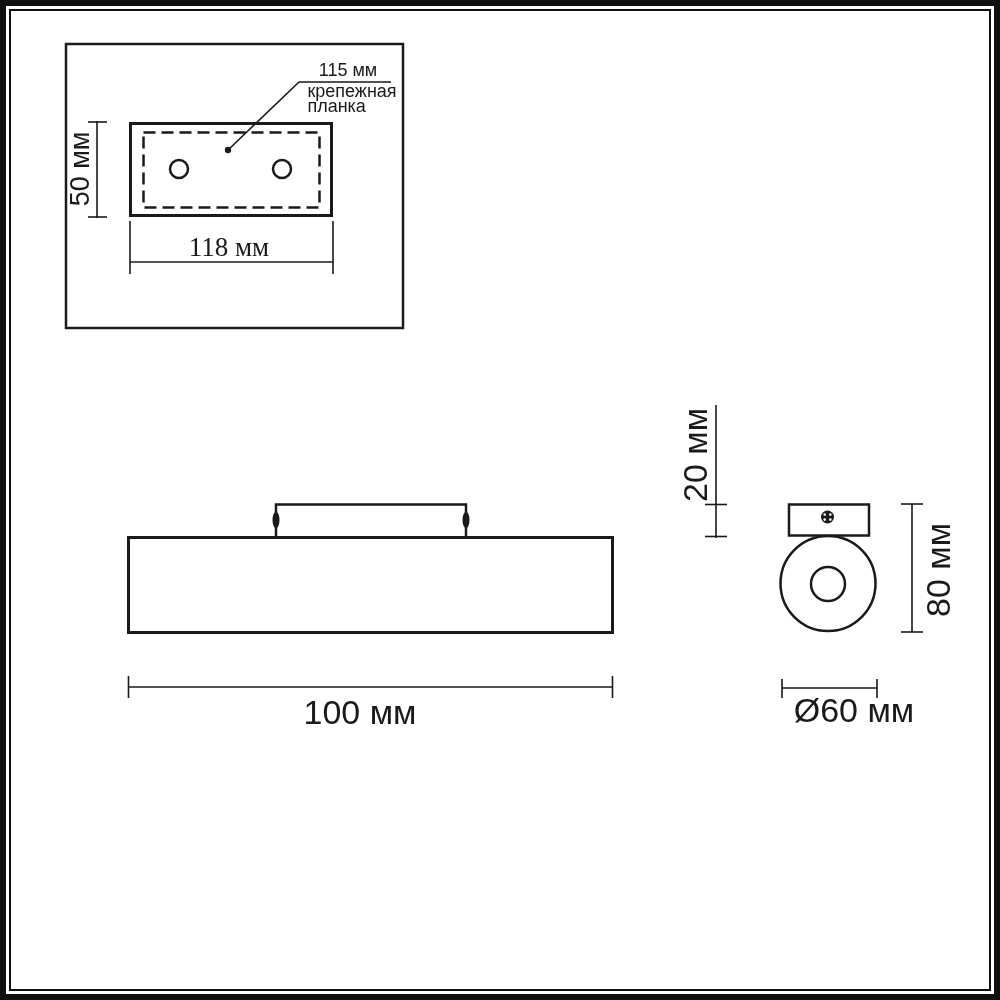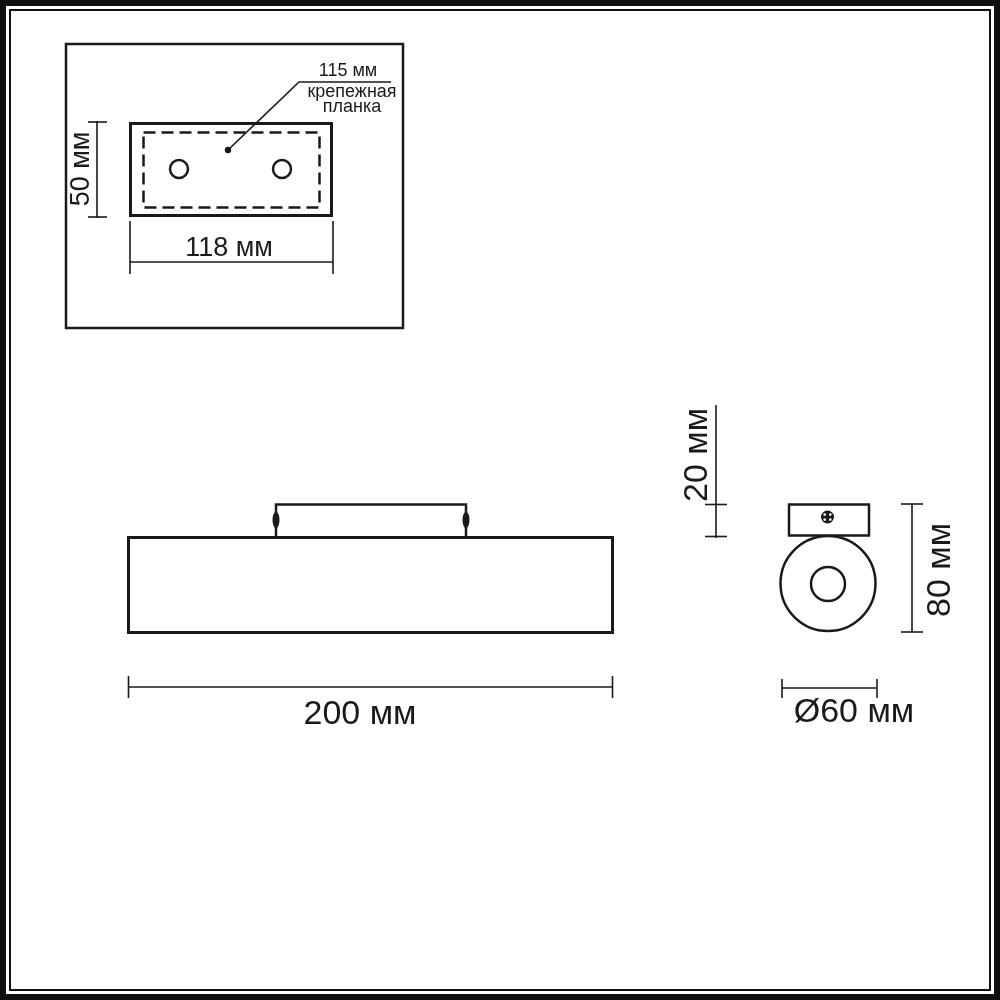--- a/index.html
+++ b/index.html
@@ -23,21 +23,21 @@
     position:absolute; white-space:nowrap;
     transform:translate(-50%,-50%);
     color:#1a1a1a;
   }
   .lbl.v { transform:translate(-50%,-50%) rotate(-90deg); }
   .dim     { font-size:34px; letter-spacing:0px; }
   .dim-sm  { font-size:27px; }
   .callout { font-size:18px; }
   .callout-name {
     position:absolute; transform:translate(-50%,0);
-    font-size:18px; line-height:15px; text-align:center;
+    font-size:18px; line-height:15px; 
     white-space:nowrap;
   }
 </style>
 </head>
 <body>
 
 <div class="frame-outer"></div>
 <div class="frame-inner"></div>
 
 <svg class="drawing" viewBox="0 0 1000 1000" fill="none" stroke="#1a1a1a">
@@ -111,21 +111,21 @@
 
 <span class="lbl callout" style="left:348px; top:70px;">115 мм</span>
 
 <div class="callout-name" style="left:352px; top:84px;">
   <div>крепежная</div>
   <div>планка</div>
 </div>
 
 <span class="lbl v dim-sm" style="left:80px; top:169px;">50 мм</span>
 
-<span class="lbl dim-sm" style="left:229px; top:247px;">118 мм</span>
+<span class="lbl dim-sm" style="left:229px; top:247px;font-family:Liberation Serif, serif;">118 мм</span>
 
-<span class="lbl dim" style="left:360px; top:712px;">200 мм</span>
+<span class="lbl dim" style="left:360px; top:712px;">100 мм</span>
 
 <span class="lbl v dim" style="left:695px; top:455px;">20 мм</span>
 
 <span class="lbl v dim" style="left:938px; top:570px;">80 мм</span>
 
 <span class="lbl dim" style="left:854px; top:710px;">Ø60 мм</span>
 
 </body></html>

